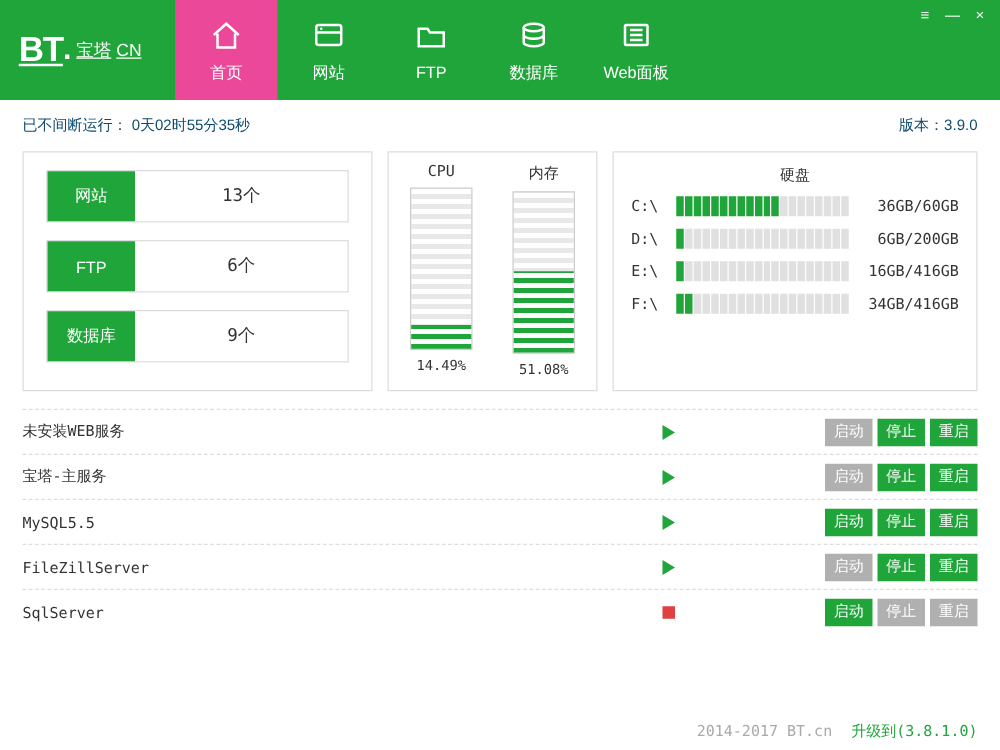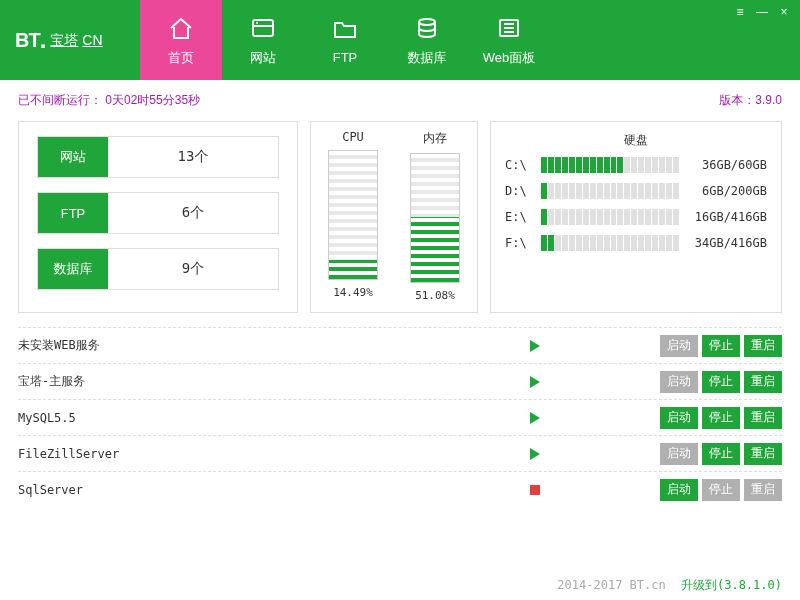--- a/index.html
+++ b/index.html
@@ -1,29 +1,29 @@
 <!DOCTYPE html>
 <html><head>
 <meta charset="utf-8">
 <style>
 * { margin: 0; padding: 0; box-sizing: border-box; }
 body { font-family: "Microsoft YaHei", "SimSun", Arial, sans-serif; font-size: 12px; background: #fff; width: 800px; height: 600px; overflow: hidden; color: #333; }
 .header { background: #20a53a; height: 80px; display: flex; align-items: center; position: relative; }
 .logo { display: flex; align-items: center; color: #fff; padding: 0 15px; width: 140px; }
-.logo-bt { font-size: 20px; font-weight: bold; letter-spacing: -1px; }
+.logo-bt { font-size: 28px; font-weight: bold; letter-spacing: -1px; text-decoration: underline; }
 .logo-cn { font-size: 14px; margin-left: 2px; }
 .logo-zh { font-size: 14px; margin-left: 4px; }
 .nav { display: flex; height: 100%; }
 .nav-item { width: 82px; height: 100%; display: flex; flex-direction: column; align-items: center; justify-content: center; color: #fff; cursor: pointer; font-size: 13px; }
 .nav-item.active { background: #ec4899; }
 .nav-item svg { width: 28px; height: 28px; margin-bottom: 4px; }
 .window-ctrl { position: absolute; right: 6px; top: 4px; display: flex; gap: 2px; }
 .window-ctrl span { width: 20px; height: 16px; display: flex; align-items: center; justify-content: center; color: #fff; cursor: pointer; font-size: 12px; }
 .content { padding: 12px 18px; }
-.statusbar { display: flex; justify-content: space-between; font-size: 12px; color: #a21caf; margin-bottom: 12px; }
+.statusbar { display: flex; justify-content: space-between; font-size: 12px; color: #0c4a6e; margin-bottom: 12px; }
 .panels { display: flex; gap: 12px; margin-bottom: 14px; }
 .panel { border: 1px solid #ddd; background: #fff; }
 .panel-counts { width: 280px; padding: 14px 18px; display: flex; flex-direction: column; gap: 14px; }
 .count-row { display: flex; align-items: center; height: 42px; border: 1px solid #ddd; }
 .count-label { background: #20a53a; color: #fff; width: 70px; height: 100%; display: flex; align-items: center; justify-content: center; font-size: 13px; }
 .count-value { flex: 1; text-align: center; font-size: 14px; font-family: "SimSun", monospace; }
 .panel-gauges { width: 168px; padding: 8px 12px 10px; display: flex; gap: 18px; justify-content: space-between; }
 .gauge { display: flex; flex-direction: column; align-items: center; width: 60px; }
 .gauge-title { font-size: 12px; font-family: "SimSun", monospace; margin-bottom: 6px; }
 .gauge-bar { width: 50px; height: 130px; border: 1px solid #ccc; display: flex; flex-direction: column-reverse; position: relative; background: repeating-linear-gradient(to top, #e8e8e8 0 4px, #fff 4px 8px); }

